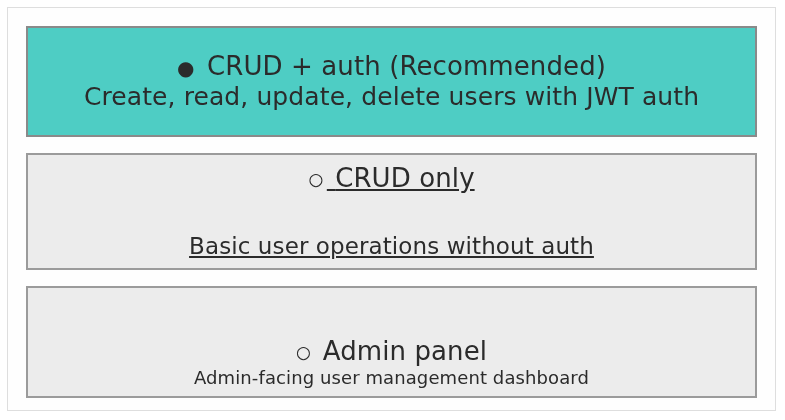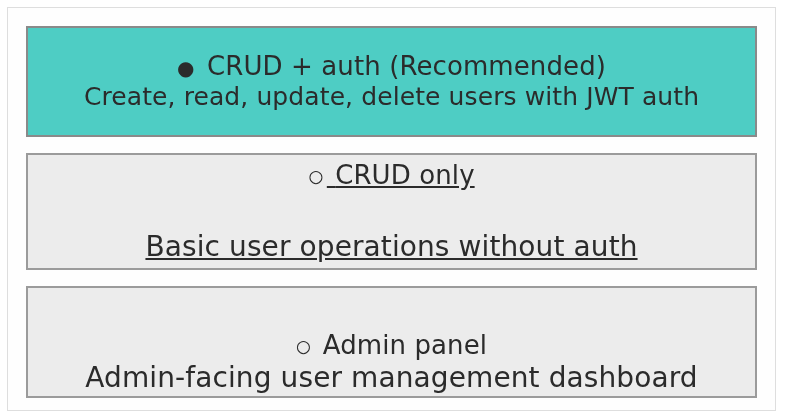--- a/index.html
+++ b/index.html
@@ -78,27 +78,27 @@
 
   
   .card-1 { flex: 0 0 111px; }
   .card-1 .option-title { font-size: 26px; }
   .card-1 .option-desc  { font-size: 25px; }
   .card-1 .radio-glyph  { font-size: 20px; }
 
   
   .card-2 { flex: 0 0 117px; text-decoration: underline; }
   .card-2 .option-title { font-size: 26px; }
-  .card-2 .option-desc  { font-size: 28px; margin-top: 40px; }
+  .card-2 .option-desc  { font-size: 23px; margin-top: 40px; }
   .card-2 .radio-glyph  { font-size: 17px; position: relative; top: -2px; }
 
   
   .card-3 { flex: 0 0 112px; }
   .card-3 .option-title { font-size: 26px; margin-top: 40px; }
-  .card-3 .option-desc  { font-size: 28px; }
+  .card-3 .option-desc  { font-size: 18px; }
   .card-3 .radio-glyph  { font-size: 17px; position: relative; top: -2px; }
 </style>
 </head>
 <body>
 
 <div class="option-frame">
   <div class="option-list">
 
     <div class="option-card card-1 selected">
       <span class="option-title">

